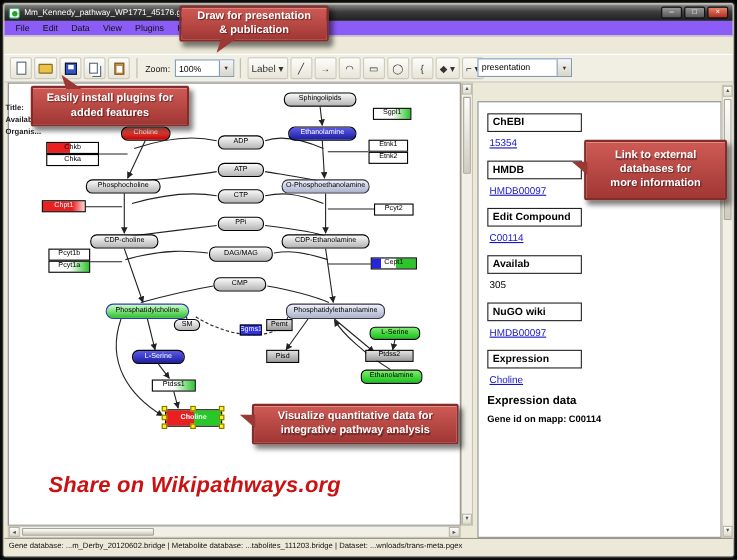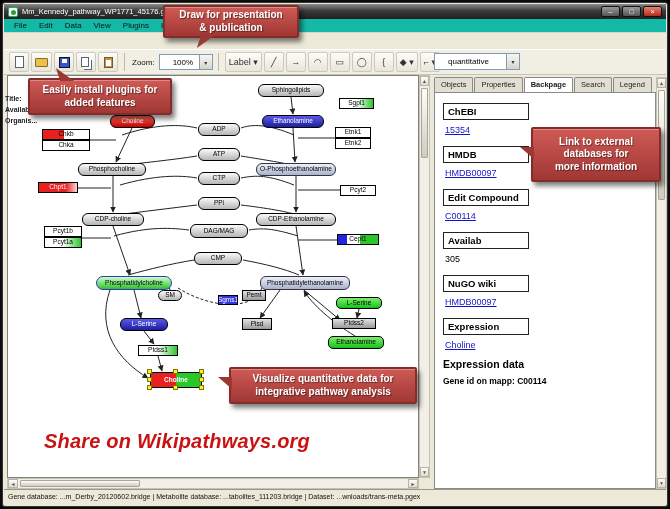--- a/index.html
+++ b/index.html
@@ -12,28 +12,28 @@
     background:linear-gradient(180deg,#8a8a8a,#3c3c3c 45%,#1f1f1f); display:flex; align-items:center; padding:0 4px; }
   .titlebar .title { color:#fff; font-size:7.5px; margin-left:4px; white-space:nowrap; overflow:hidden; flex:1; }
   .appicon { width:10px; height:10px; background:#fff; border:1px solid #2a6; border-radius:2px; position:relative; }
   .appicon::after { content:""; position:absolute; left:2px; top:2px; width:5px; height:5px; background:#2ca02c; border-radius:50%; }
   .winbtns { display:flex; gap:2px; }
   .winbtn { width:19px; height:11px; border:1px solid #111; border-radius:2px; color:#fff; font-size:7px; line-height:9px; text-align:center;
     background:linear-gradient(#9a9a9a,#555); }
   .winbtn.close { background:linear-gradient(#e8836f,#b02a1a); }
 
   
-  .menubar { position:absolute; left:1px; top:16px; width:662px; height:14px; background:#14b8a6; border-bottom:1px solid #d8d5c8; display:flex; align-items:center; padding-left:4px; }
+  .menubar { position:absolute; left:1px; top:16px; width:662px; height:14px; background:#8b5cf6; border-bottom:1px solid #d8d5c8; display:flex; align-items:center; padding-left:4px; }
   .menu-item { font-size:8px; padding:1px 6px; color:#111; }
   .toolbar { position:absolute; left:1px; top:46px; width:662px; height:26px; background:#f1efe4; border-top:1px solid #fff; border-bottom:1px solid #c8c5b8; display:flex; align-items:center; padding-left:4px; }
   .tool-btn { min-width:20px; height:20px; margin:0 1px; border:1px solid #cdcabd; border-radius:2px; background:linear-gradient(#fdfdfa,#e8e5d8);
     display:flex; align-items:center; justify-content:center; font-size:9px; color:#333; padding:0 3px; white-space:nowrap; }
   .sep { width:1px; height:18px; background:#bbb8aa; margin:0 5px; }
   .zoom-label { font-size:8px; margin:0 4px 0 2px; color:#111; }
-  .combo { height:16px; background:#fff; border:1px solid #7f9db9; display:flex; align-items:center; font-size:8px; padding-left:13px; position:relative; }
+  .combo { height:16px; background:#fff; border:1px solid #7f9db9; display:flex; align-items:center; font-size:8px; padding-left:3px; position:relative; }
   .combo .arrow { position:absolute; right:0; top:0; width:13px; height:100%; background:linear-gradient(#f6f6f6,#d8d5c8); border-left:1px solid #7f9db9; font-size:6px; display:flex; align-items:center; justify-content:center; color:#333; }
   #zoom-combo { width:54px; }
   #vis-combo { position:absolute; left:431px; top:50px; width:86px; height:17px; }
 
   
   .mi { position:relative; }
   .icon-new { width:9px; height:12px; background:#fff; border:1px solid #567; }
   .icon-open { width:13px; height:9px; background:#e8c24a; border:1px solid #8a6d1f; border-radius:1px; }
   .icon-save { width:11px; height:11px; background:#3355cc; border:1px solid #112; }
   .icon-save::after { content:""; position:absolute; left:2px; top:1px; right:2px; height:4px; background:#fff; }
@@ -153,21 +153,21 @@
           <span class="tool-btn">◠</span>
           <span class="tool-btn">▭</span>
           <span class="tool-btn">◯</span>
           <span class="tool-btn">{</span>
           <span class="tool-btn">◆ ▾</span>
           <span class="tool-btn">⌐ ▾</span>
         </span>
     </div>
 
     <span class="combo" id="vis-combo">
-      <span>quantitative</span>
+      <span>presentation</span>
       <span class="arrow">▾</span>
     </span>
 
     <div class="side-info">
       <div>Title:</div>
       <div>Availab...</div>
       <div>Organis...</div>
     </div>
 
     <div class="canvas">
@@ -270,27 +270,20 @@
       <div class="thumb" style="left:1px; top:12px; width:7px; height:70px;"></div>
       <div class="btn" style="left:0; bottom:0; width:9px; height:10px;">▼</div>
     </div>
 
     <div class="sb" style="left:4px; top:475px; width:412px; height:11px;">
       <div class="btn" style="left:0; top:0; width:10px; height:9px;">◄</div>
       <div class="thumb" style="left:12px; top:1px; width:120px; height:7px;"></div>
       <div class="btn" style="right:0; top:0; width:10px; height:9px;">►</div>
     </div>
 
-    <div class="tabs">
-        <span class="tab">Objects</span>
-        <span class="tab">Properties</span>
-        <span class="tab active">Backpage</span>
-        <span class="tab">Search</span>
-        <span class="tab">Legend</span>
-      </div>
 
     <div class="panel">
       <div id="backpage-sections">
           <div><span class="xref-box">ChEBI</span></div>
           <div class="xref-value link">15354</div>
           <div><span class="xref-box">HMDB</span></div>
           <div class="xref-value link">HMDB00097</div>
           <div><span class="xref-box">Edit Compound</span></div>
           <div class="xref-value link">C00114</div>
           <div><span class="xref-box">Availab</span></div>

